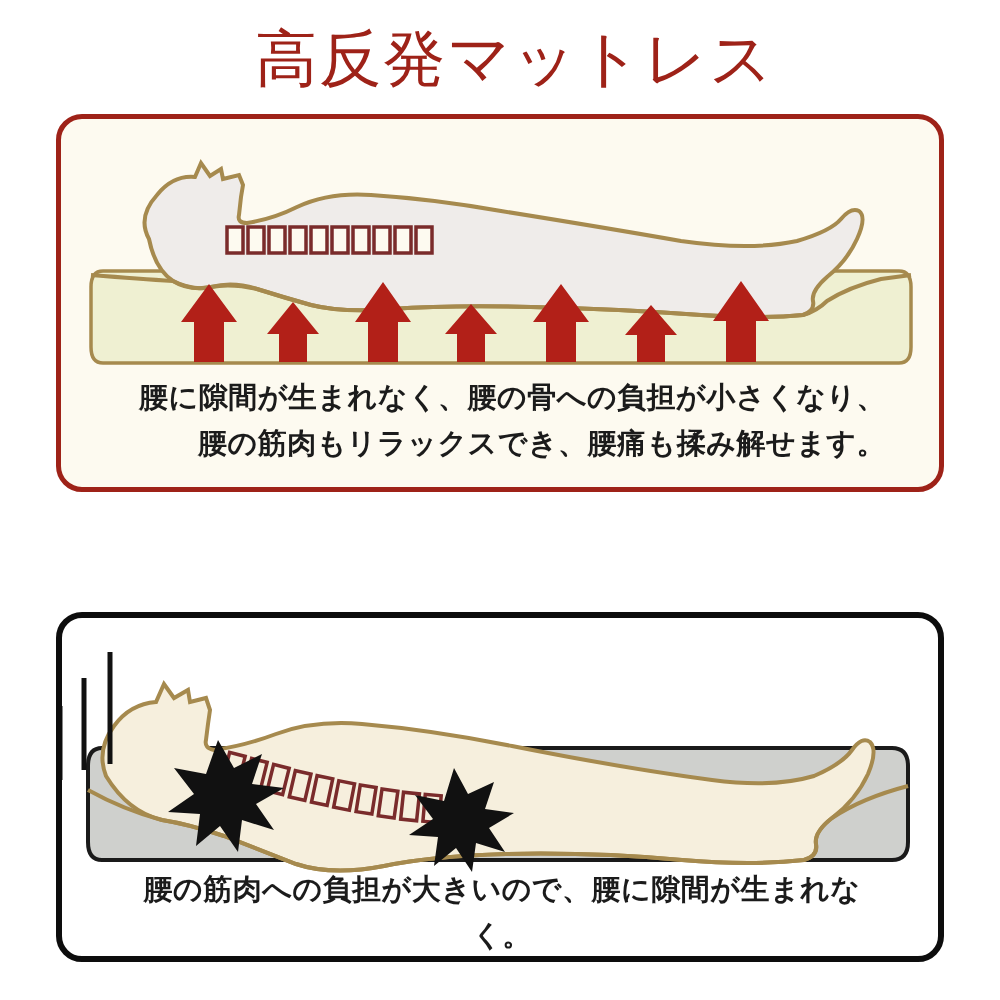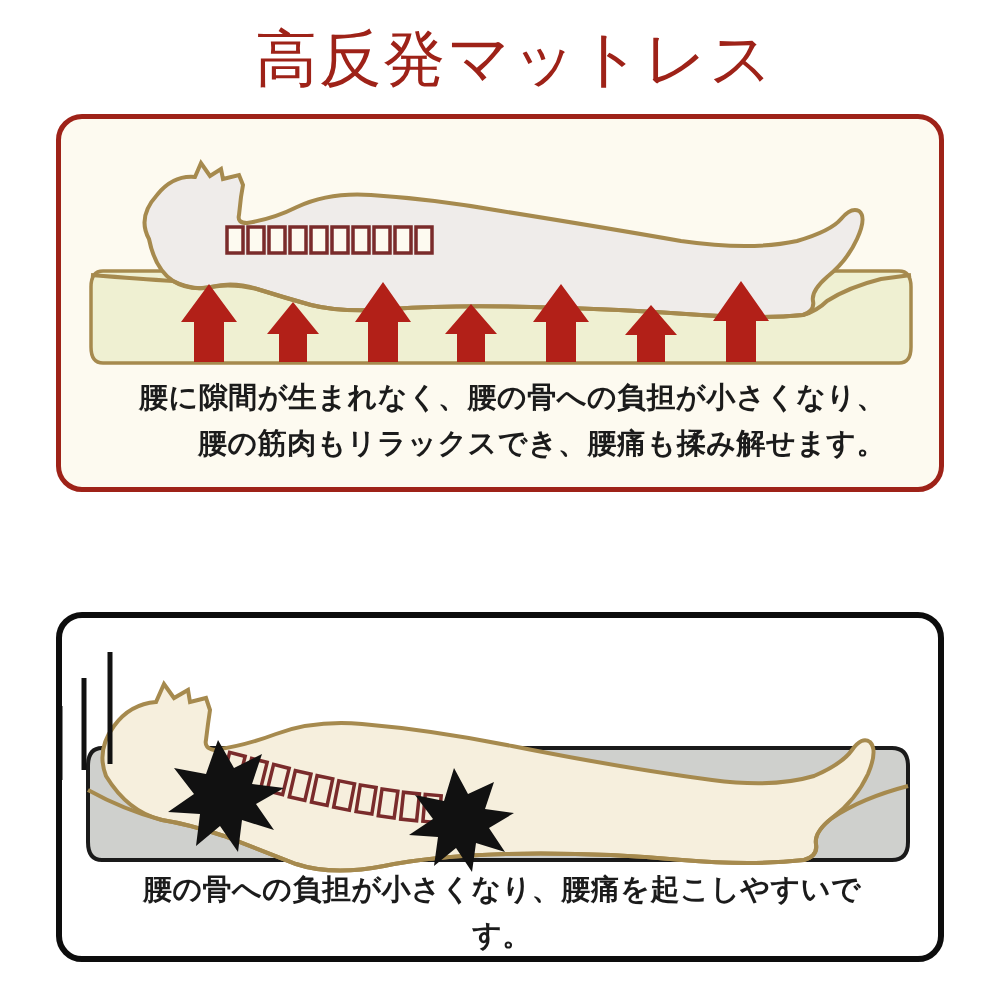--- a/index.html
+++ b/index.html
@@ -285,15 +285,15 @@
       </g>
 
       <g stroke="#111111" stroke-linecap="butt">
         <line x1="48" y1="34" x2="48" y2="146" stroke-width="5"></line>
         <line x1="22" y1="60" x2="22" y2="152" stroke-width="5"></line>
         <line x1="-2" y1="88" x2="-2" y2="162" stroke-width="5"></line>
       </g>
     </svg>
   </div>
 
-  <div class="caption caption-low">腰の骨への負担が小さくなり、腰痛を起こしやすいです。</div>
+  <div class="caption caption-low">腰の筋肉への負担が大きいので、腰に隙間が生まれなく。</div>
 
 </div>
 
 </body></html>

